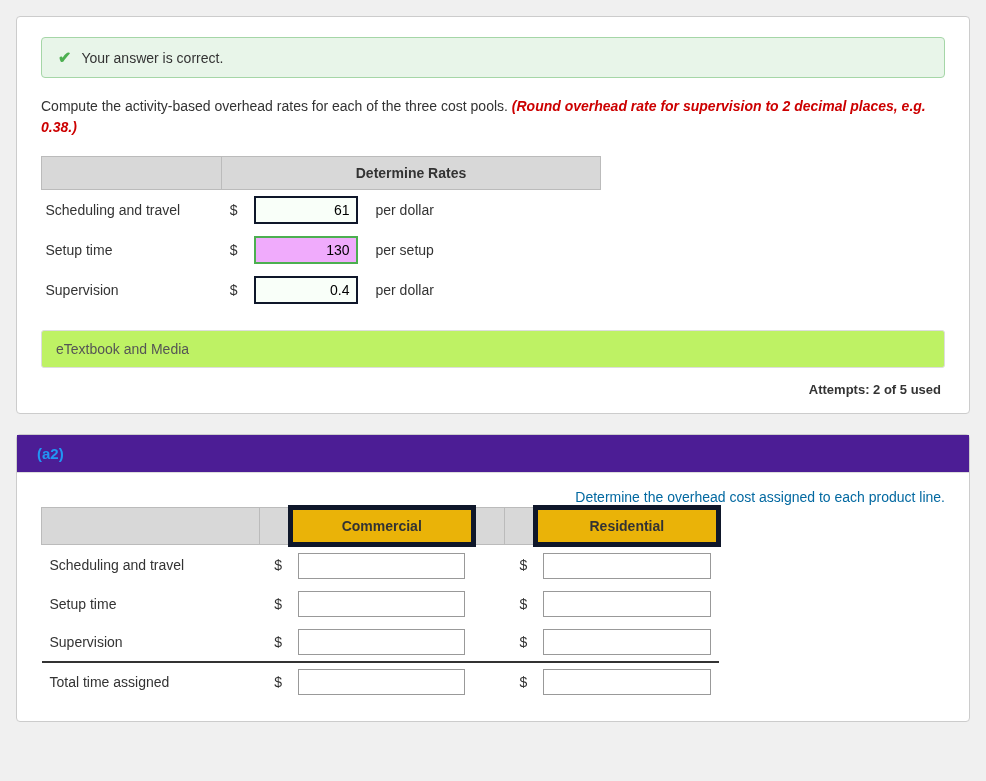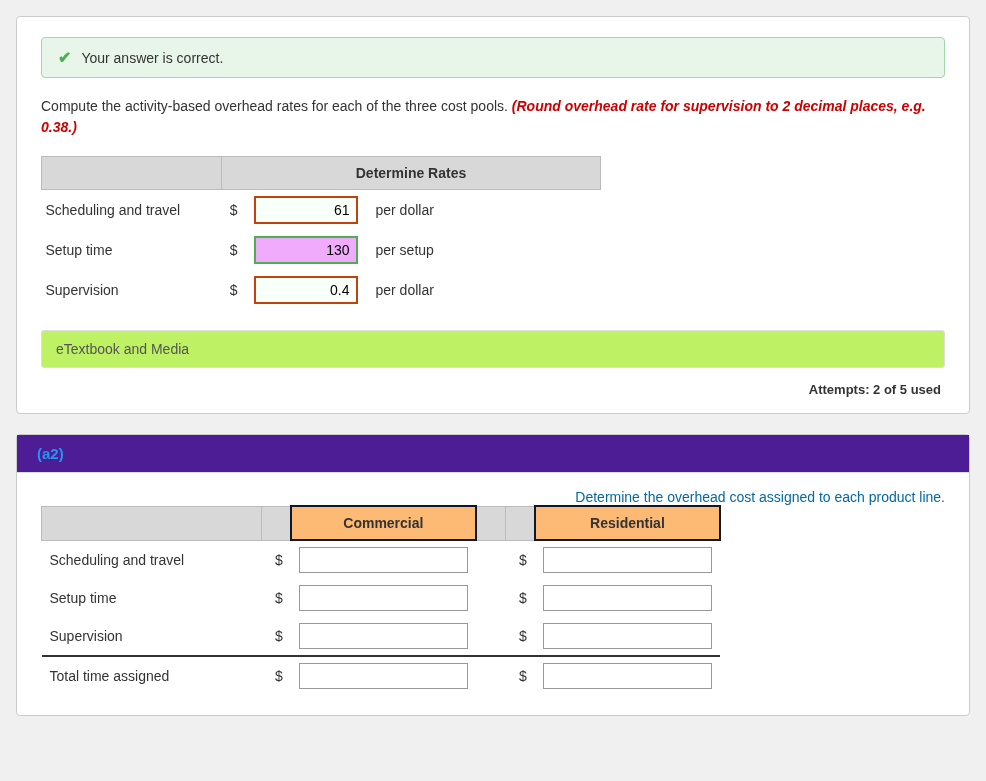--- a/index.html
+++ b/index.html
@@ -97,21 +97,21 @@
     }
     .overhead-table input[type="text"] {
       width: 100%;
       border: 1px solid #999;
       padding: 4px 6px;
       font-size: 14px;
       text-align: right;
       background: #f0abfc;
     }
     .overhead-table input[type="text"].correct-input {
-      border: 2px solid #c2410c;
+      border: 2px solid #0f172a;
       background: #f9fff9;
     }
     .overhead-table input[type="text"].correct-input-green {
       border: 2px solid #4caf50;
     }
 
     .etextbook-bar {
       background: #bef264;
       border: 1px solid #ddd;
       border-radius: 3px;
@@ -157,26 +157,26 @@
       text-align: right;
     }
 
     
     .product-table {
       width: 100%;
       max-width: 680px;
       border-collapse: collapse;
     }
     .product-table thead tr th {
-      background: #fdba74;
+      background: #eab308;
       text-align: center;
       padding: 8px 12px;
       font-weight: bold;
       font-size: 14px;
-      border: 2px solid #0f172a;
+      border: 5px solid #0f172a;
     }
     .product-table thead tr th.blank-col {
       background: #d8d8d8;
       border: 1px solid #bbb;
     }
     .product-table tbody tr td {
       padding: 6px 8px;
       vertical-align: middle;
       font-size: 14px;
     }

